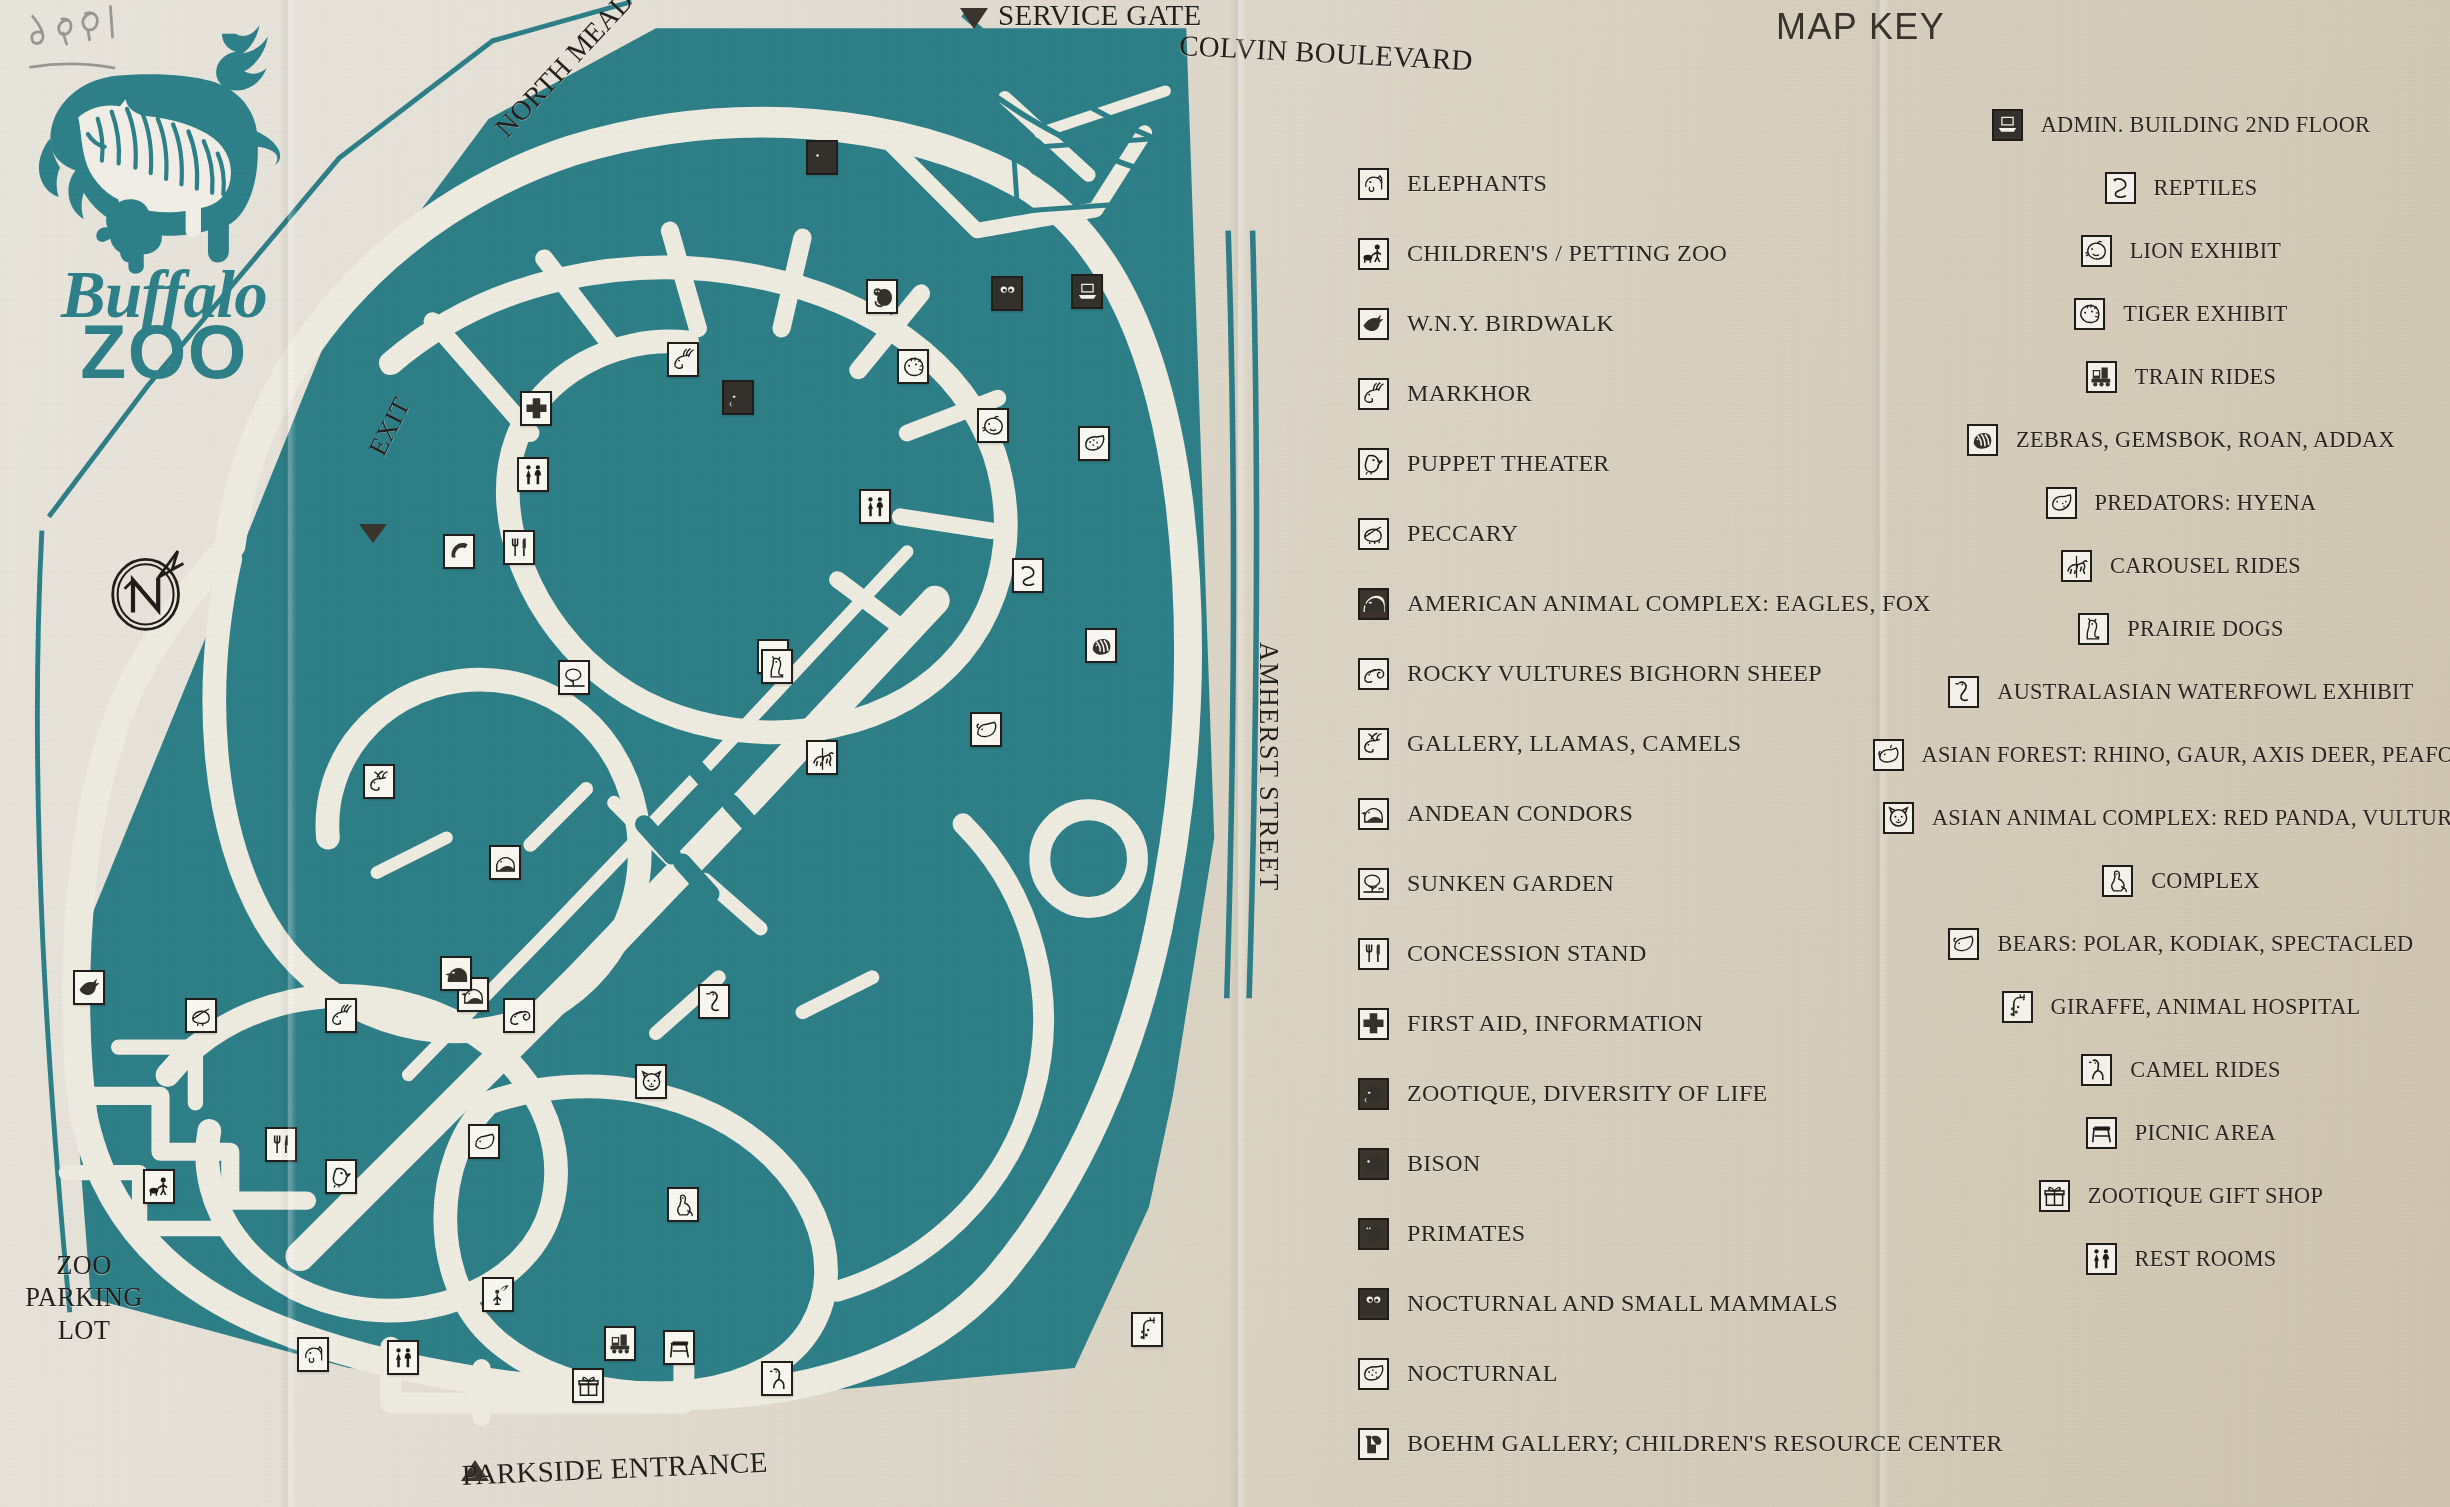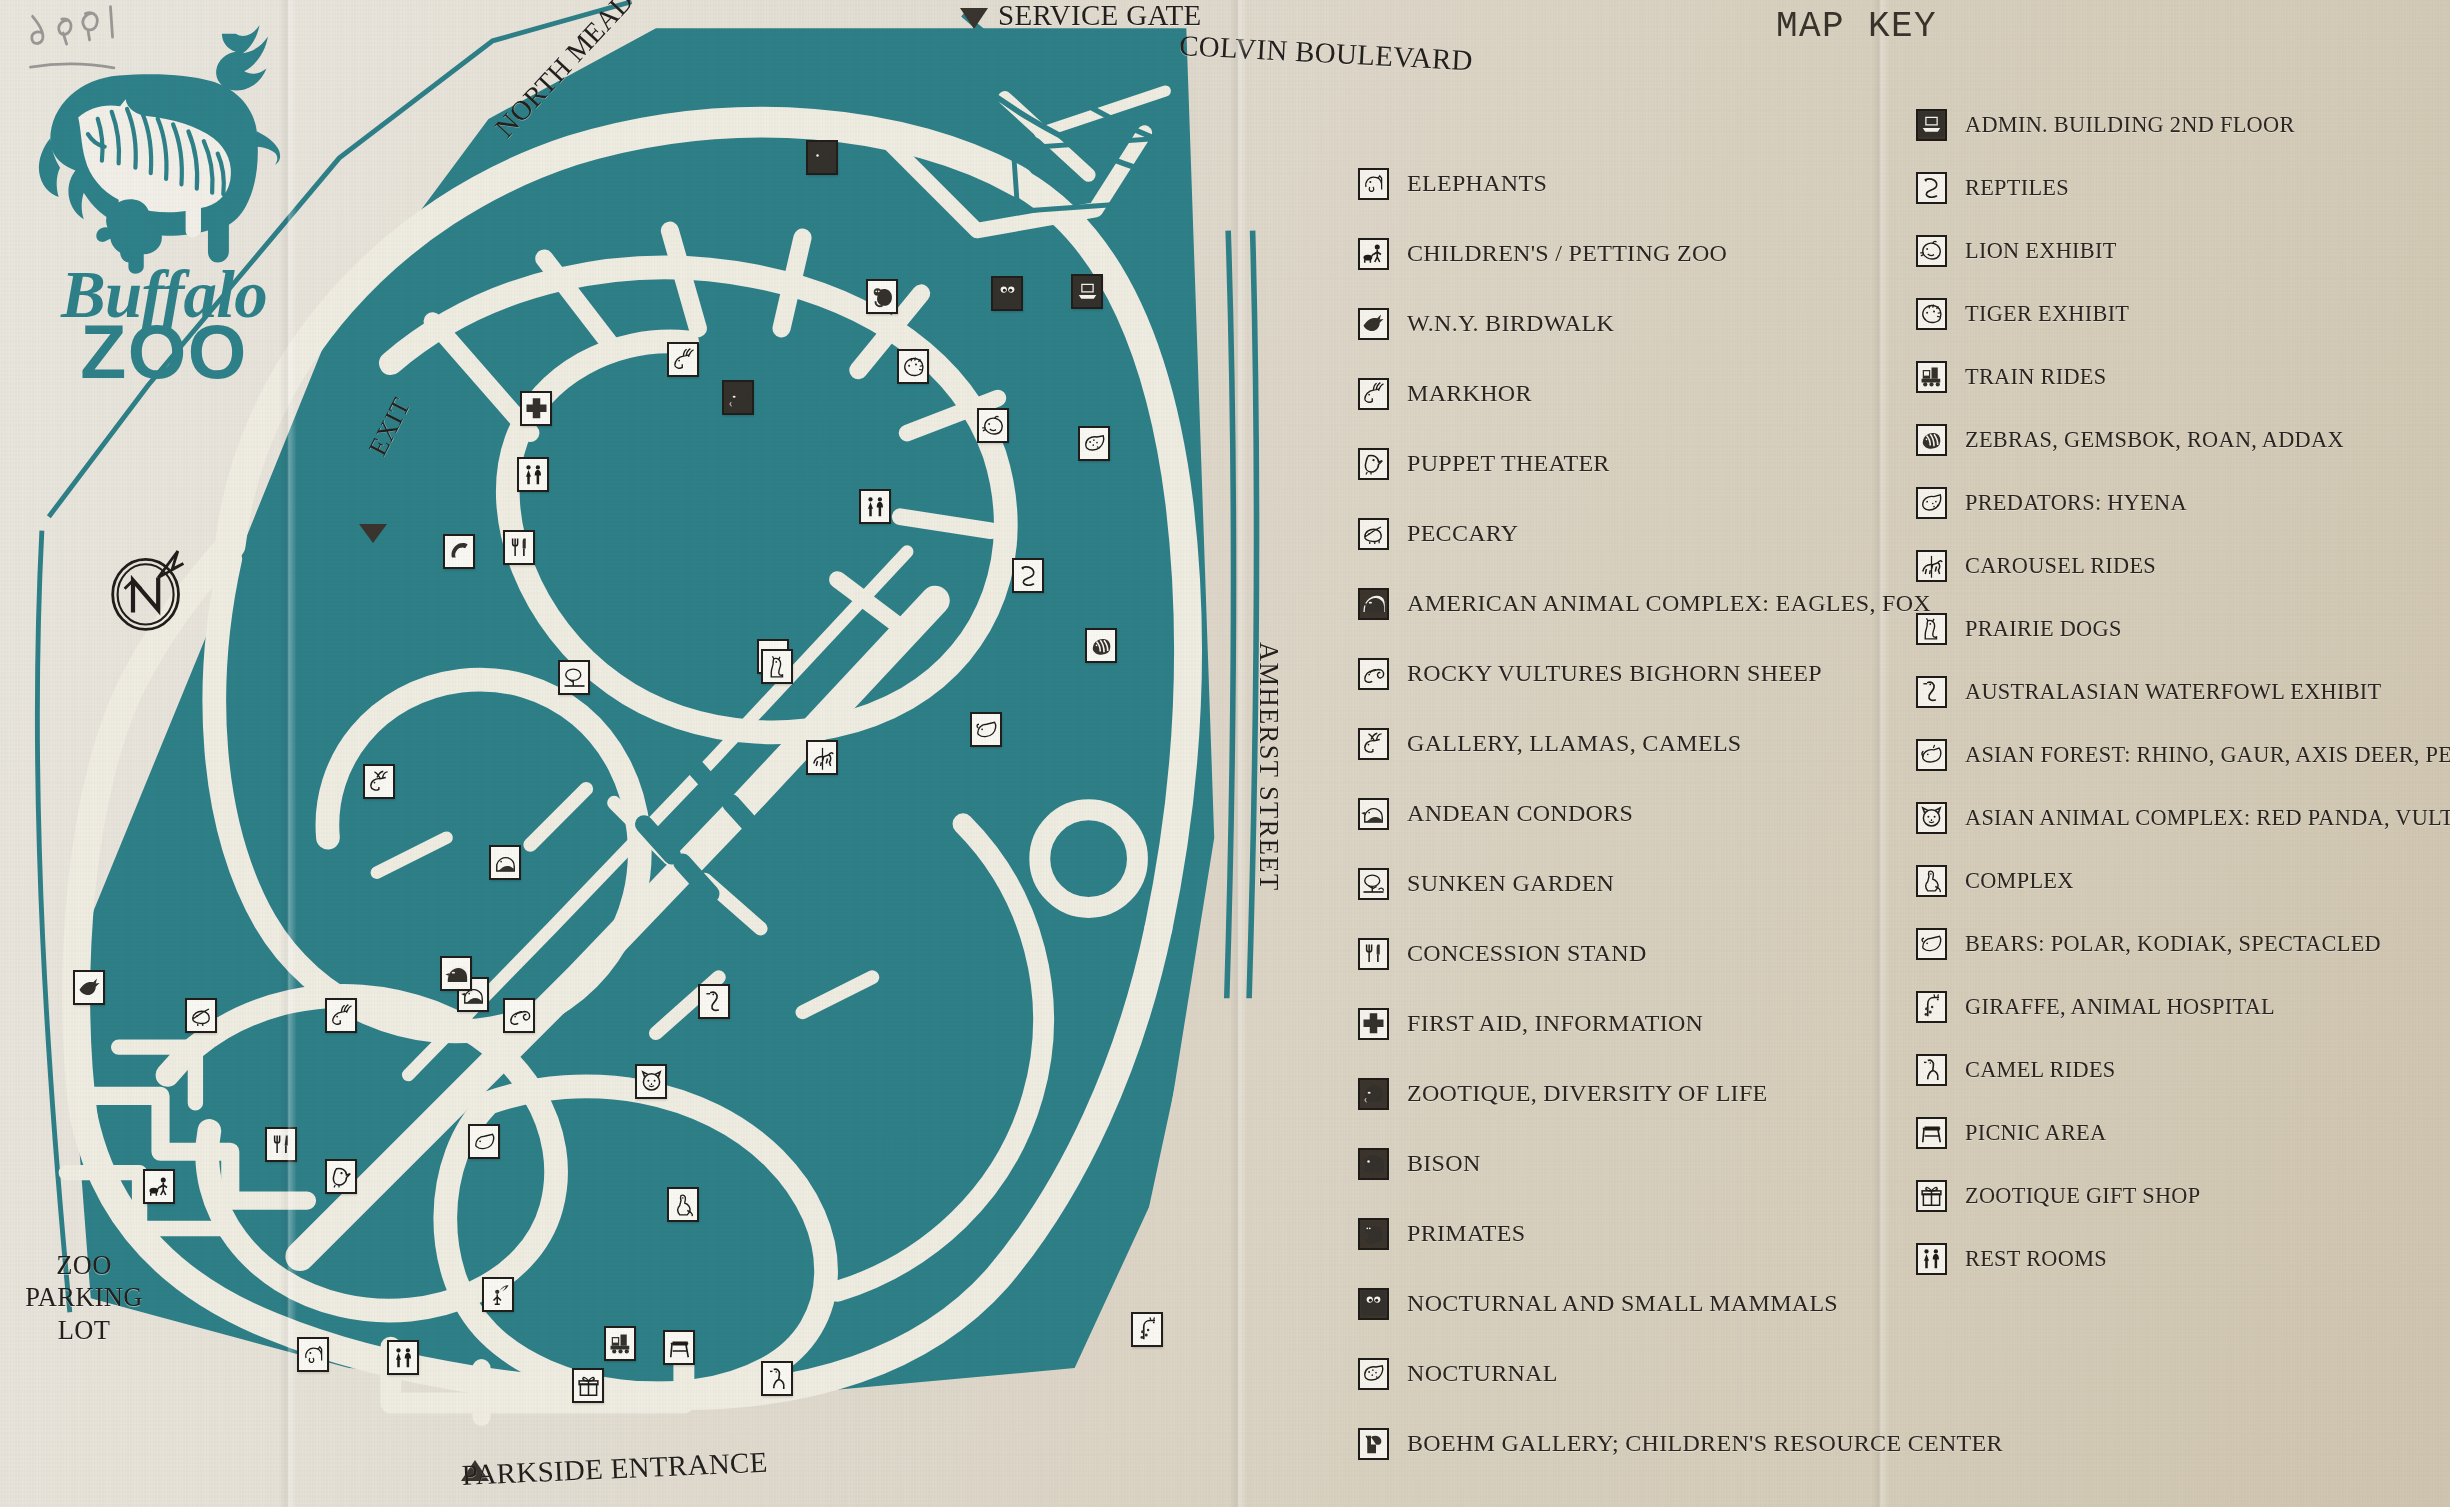--- a/index.html
+++ b/index.html
@@ -53,26 +53,26 @@
 
   
   .mi{position:absolute;box-sizing:border-box;background:#faf8f2;border:2.8px solid #201d1a;
       display:flex;align-items:center;justify-content:center;
       box-shadow:1.4px 2.1px 2.1px rgba(0,0,0,.18);}
   .mi.dark{background:#34302b;}
   .mi svg{display:block;}
 
   
   #keyTitle{position:absolute;left:1776px;top:5.6px;font-size:36px;color:#3a332c;
-      letter-spacing:1.4px;font-family:Liberation Mono, monospace;}
+      letter-spacing:1.4px;font-family:Liberation Sans, sans-serif;}
   .keycol{position:absolute;}
   #keycol1{left:1358px;top:168px;width:530px;}
   #keycol2{left:1916px;top:109px;width:530px;}
   .keyrow{display:flex;align-items:center;height:31px;margin-bottom:39px;}
-  #keycol2 .keyrow{margin-bottom:32px;}
+  #keycol2 .keyrow{margin-bottom:32px;justify-content:center;}
   .keyicon{flex:0 0 auto;width:31px;height:32px;box-sizing:border-box;
       background:#f6f3ec;border:2.8px solid #1e1b18;position:relative;
       display:flex;align-items:center;justify-content:center;}
   .keyicon.dark{background:#3a342d;}
   .keylabel{margin-left:18px;font-size:24px;color:#2a2521;letter-spacing:0.3px;
       font-family:"Liberation Serif",serif;white-space:nowrap;
       text-shadow:0 0.7px 0 rgba(255,255,255,.35);}
   #keycol2 .keylabel{font-size:22.3px;}
 </style>
 </head>

